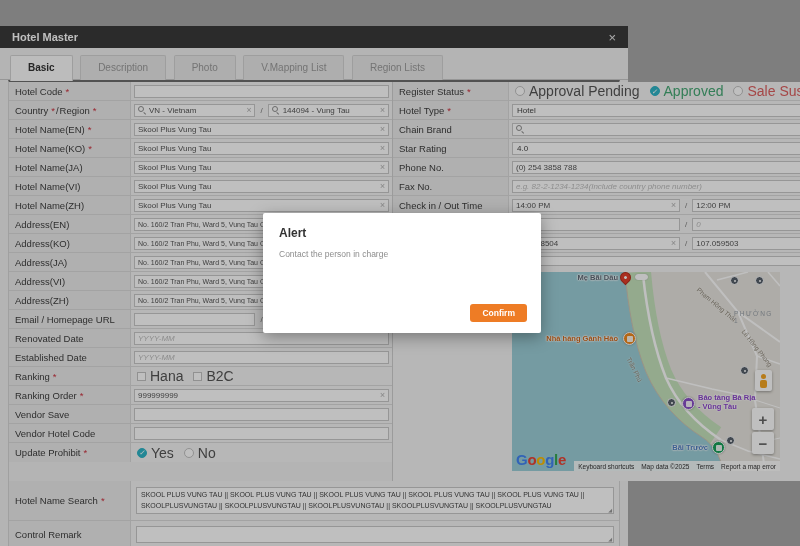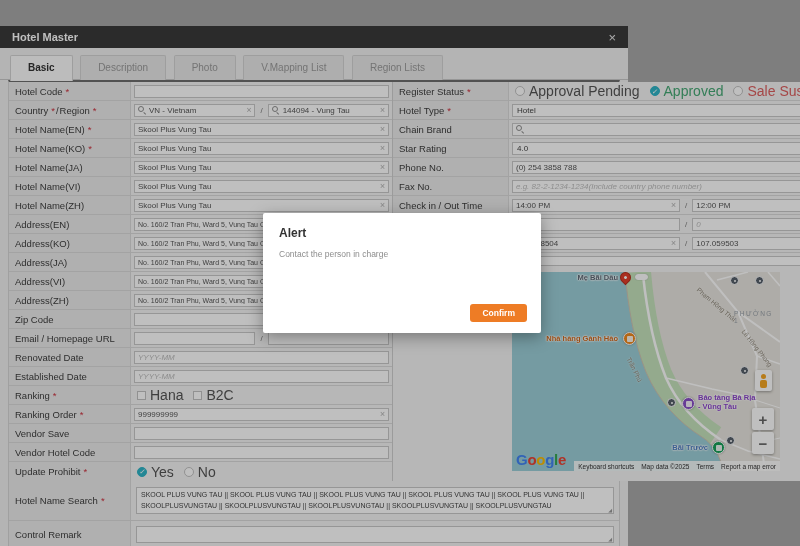--- a/index.html
+++ b/index.html
@@ -291,30 +291,20 @@
             <span>Address(ZH)</span>
           </div>
         <div class="f">
             <span class="inp">
               <input class="sm" value="No. 160/2 Tran Phu, Ward 5, Vung Tau City, Ba Ria – Vung Tau Province, Vietnam" style="">
               <i class="x">×</i>
             </span>
           </div>
         </div>
 
-      <div class="r">
-          <div class="l">
-            <span>Zip Code</span>
-          </div>
-        <div class="f">
-            <span class="inp">
-              <input value="" style="">
-            </span>
-          </div>
-        </div>
 
       <div class="r">
           <div class="l">
             <span>Email / Homepage URL</span>
           </div>
         <div class="f">
           <span class="inp">
               <input value="" style="">
             </span>
           <span class="sep">/</span>

